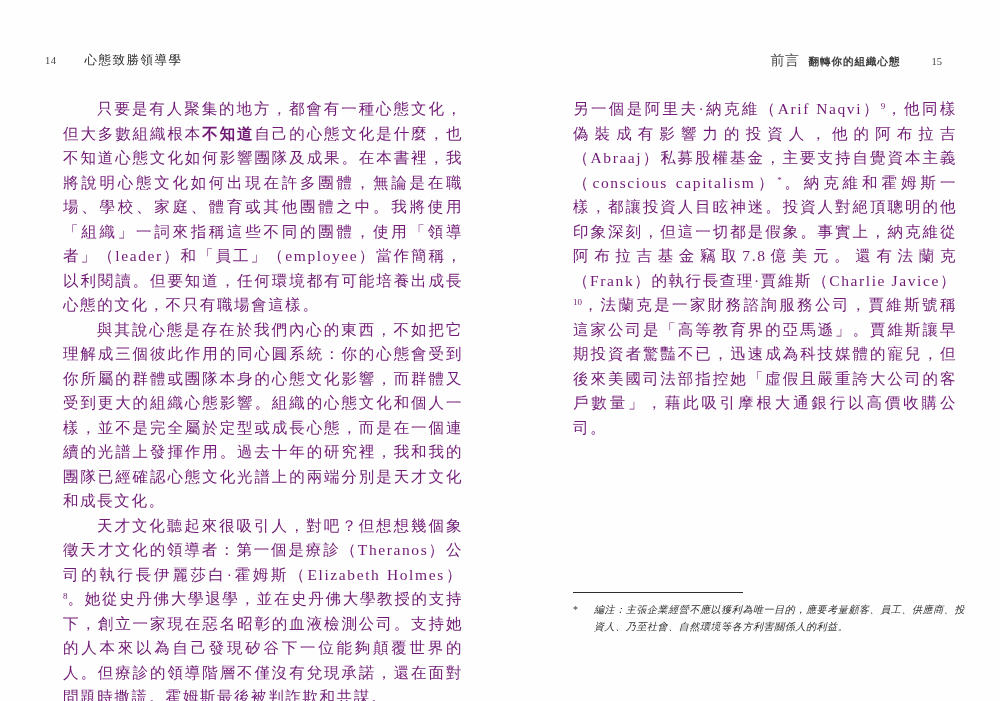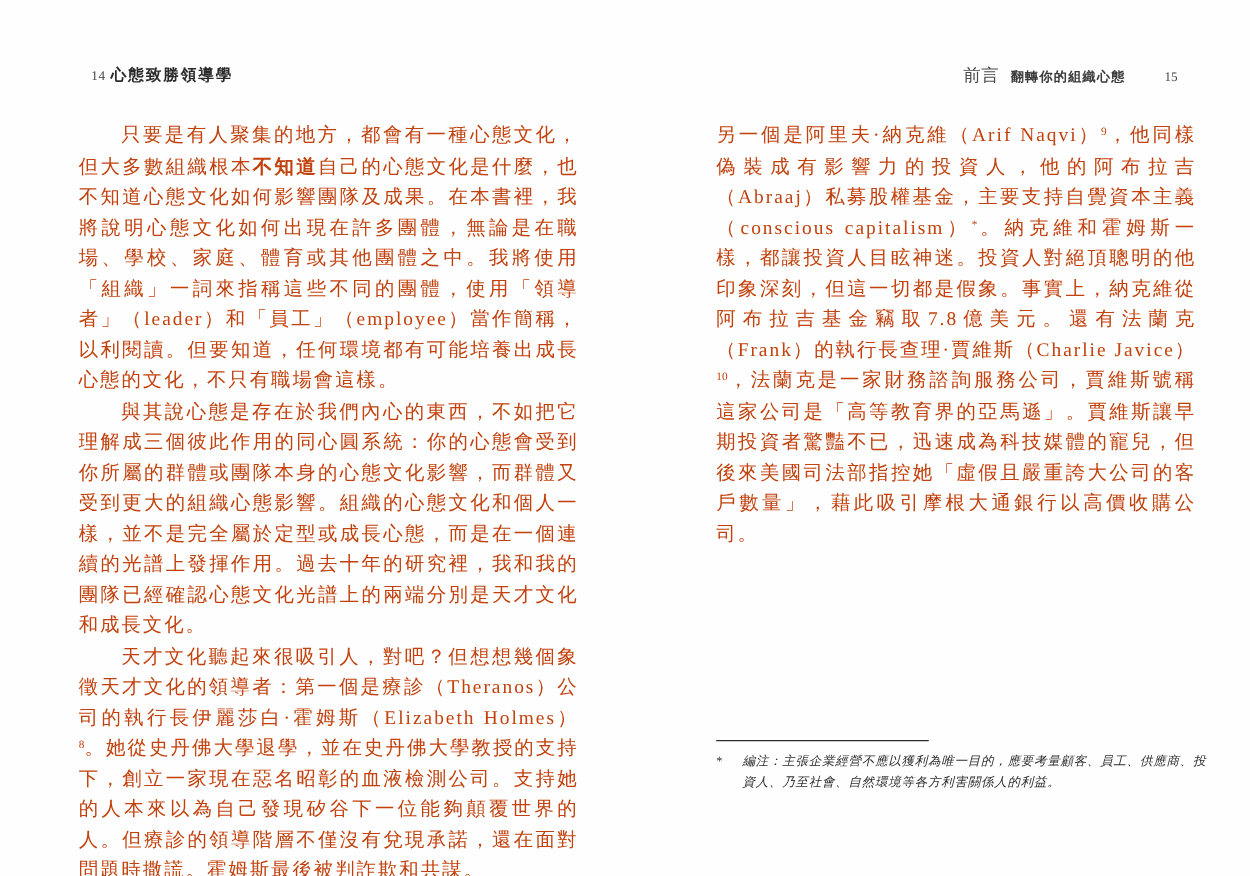--- a/index.html
+++ b/index.html
@@ -15,37 +15,37 @@
     background: #fefefe;
     color: #1b1b1b;
   }
   
   .running-head {
     position: absolute; top: 52px;
     display: flex; align-items: baseline;
     white-space: nowrap;
     color: #3c3c3c;
   }
-  .running-head.left { left: 73px; }
+  .running-head.left { left: 45px; }
   .running-head.right { right: 58px; }
   .rh-pagenum { font-size: 10.5px; letter-spacing: 0.5px; color: #444; }
-  .rh-booktitle { font-size: 12.5px; font-weight: bold; letter-spacing: 1.5px; color: #2a2a2a; margin-left: 4px; }
+  .rh-booktitle { font-size: 12.5px; font-weight: normal; letter-spacing: 1.5px; color: #2a2a2a; margin-left: 28px; }
   .rh-section { font-size: 14px; letter-spacing: 0.5px; color: #4a4a4a; font-family: Liberation Serif, serif; }
   .rh-chapter { font-size: 10.5px; font-weight: bold; letter-spacing: 1px; color: #3a3a3a; margin-left: 9px; }
   .rh-pagenum-r { font-size: 10.5px; color: #444; margin-left: 31px; }
   
   .text-col { position: absolute; top: 97px; }
   .text-col.left  { left: 63px;  width: 400px; }
   .text-col.right { left: 573px; width: 384px; }
   .para {
     font-size: 15.5px;
     line-height: 24.5px;
     letter-spacing: 1.6px;
     text-align: justify;
-    color: #c2410c;
+    color: #701a75;
     margin: 0;
   }
   .para.indent { text-indent: 34px; }
   .para b { font-weight: bold; }
   .para sup {
     font-size: 9px;
     line-height: 0;
     letter-spacing: 0;
     vertical-align: 5px;
   }

